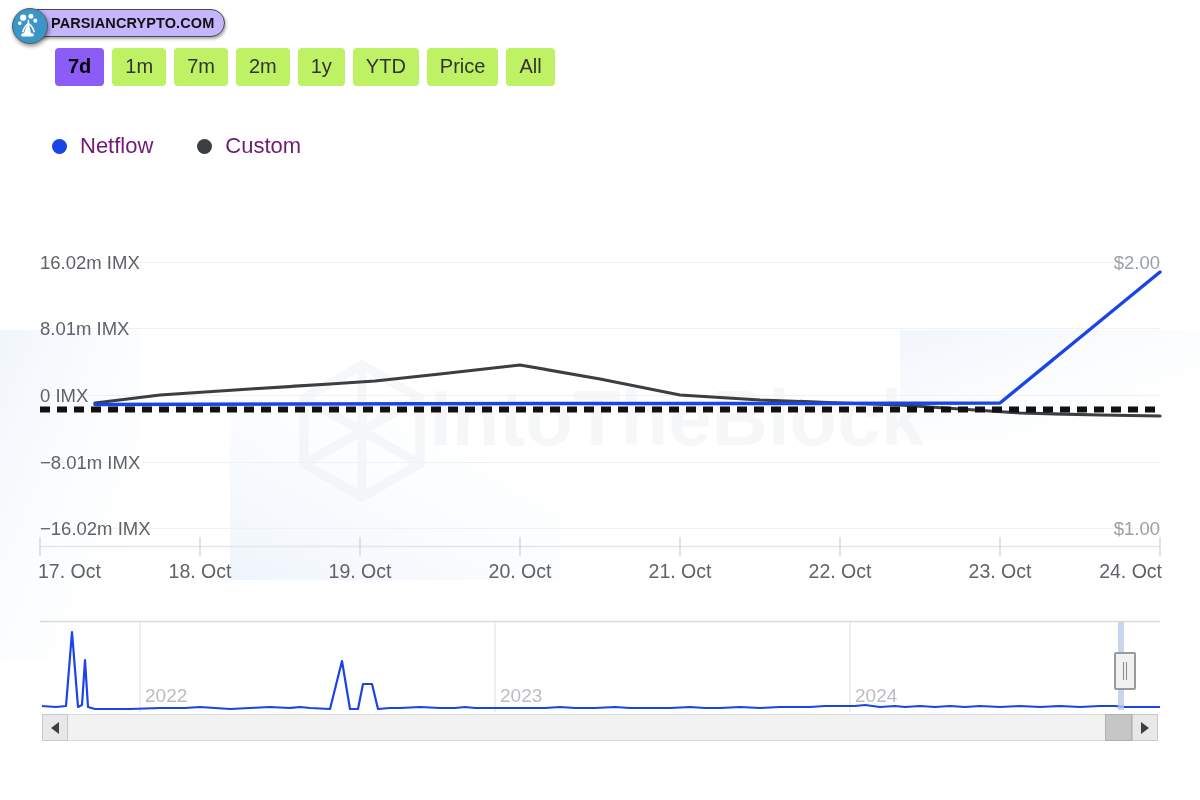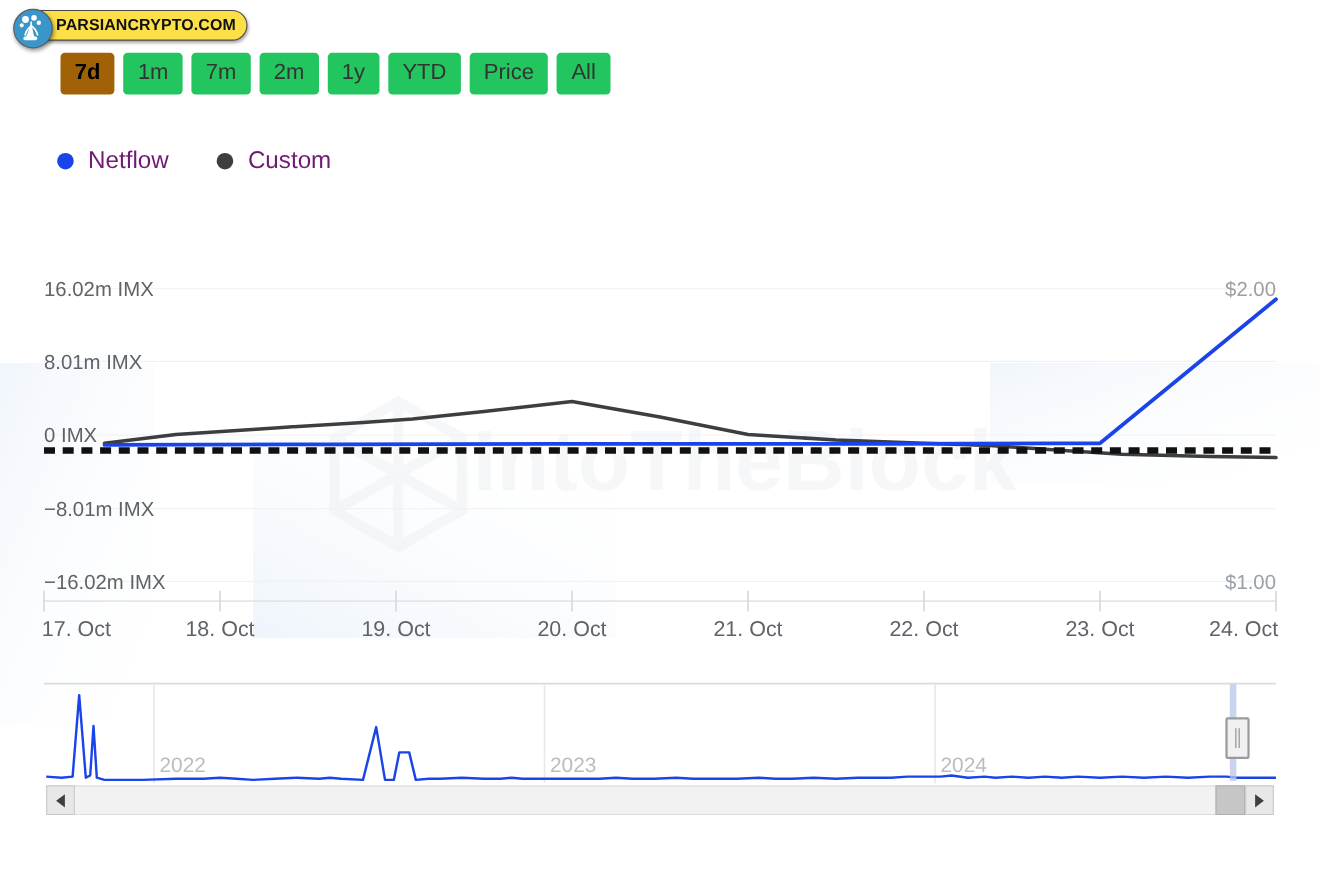--- a/index.html
+++ b/index.html
@@ -25,21 +25,21 @@
     height: 30px;
     display: flex;
     align-items: center;
     z-index: 40;
   }
   .brand-pill {
     position: relative;
     height: 26px;
     display: flex;
     align-items: center;
-    background: #fde047;
+    background: #c4b5fd;
     border: 1.5px solid #4a4a4a;
     border-radius: 14px;
     padding: 0 10px 0 26px;
     margin-left: 12px;
     box-shadow: 1px 2px 3px rgba(0,0,0,.35);
   }
   .brand-pill span {
     font-family: "Liberation Sans", sans-serif;
     font-size: 14.5px;
     font-weight: 700;
@@ -66,33 +66,33 @@
   .range-bar {
     position: absolute;
     left: 55px;
     top: 48px;
     display: flex;
     align-items: stretch;
     gap: 8px;
     z-index: 20;
   }
   .range-btn {
-    background: #22c55e;
+    background: #bef264;
     border: none;
     border-radius: 4px;
     padding: 5px 13px 7px 13px;
     font-family: "Liberation Sans", sans-serif;
     font-size: 20px;
     line-height: 26px;
     color: #333333;
     cursor: pointer;
     white-space: nowrap;
   }
   .range-btn.selected {
-    background: #a16207;
+    background: #8b5cf6;
     font-weight: 700;
     color: #000000;
   }
 
   
   .legend {
     position: absolute;
     left: 52px;
     top: 133px;
     display: flex;

